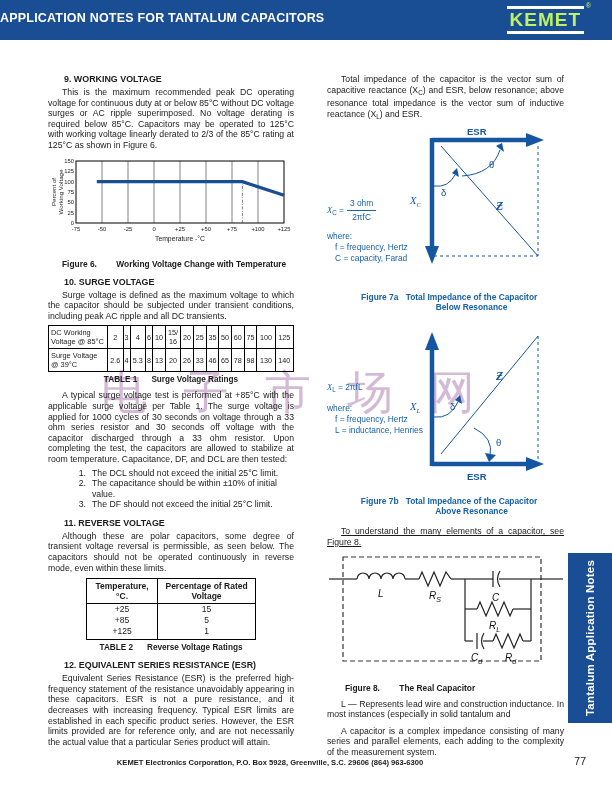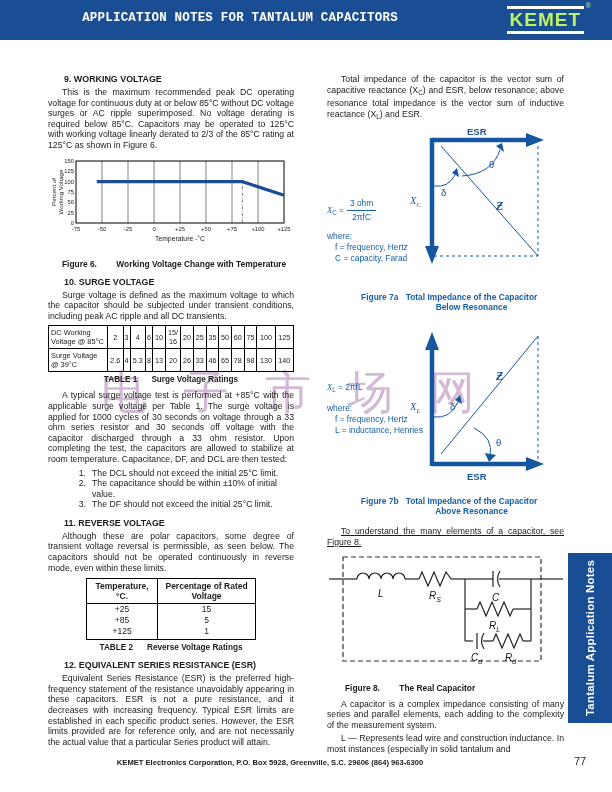--- a/index.html
+++ b/index.html
@@ -1,21 +1,21 @@
 <!DOCTYPE html>
 <html><head>
 <meta charset="utf-8">
 <style>
   html,body{margin:0;padding:0;}
   body{width:612px;height:792px;position:relative;background:#ffffff;overflow:hidden;
        font-family:"Liberation Sans",sans-serif;color:#1b1b1b;}
   
   .header{position:absolute;left:0;top:0;width:612px;height:40px;background:#1a4e94;}
-  .header-title{position:absolute;left:0;top:11px;width:480px;text-align:center;color:#fff;
-       font-size:12.5px;font-weight:bold;letter-spacing:.2px;font-family:Liberation Mono, monospace;}
+  .header-title{position:absolute;left:0;top:11px;width:480px;color:#fff;
+       font-size:12.5px;font-weight:bold;letter-spacing:.2px;}
   .logo{position:absolute;right:28px;top:6px;color:#bef264;}
   .logo-box{border-top:3px solid #fff;border-bottom:3px solid #fff;padding:0 3px;
        font-size:19px;font-weight:bold;letter-spacing:1px;line-height:22px;}
   .logo-reg{position:absolute;right:-7px;top:-4px;font-size:7px;}
   
   .watermark{position:absolute;left:18px;top:362px;width:576px;text-align:center;
        font-size:46px;letter-spacing:36px;color:#701a75;opacity:.30;pointer-events:none;
        font-family:"DejaVu Sans",sans-serif;}
   
   .col-left{position:absolute;left:48px;top:66px;width:246px;}
@@ -341,22 +341,22 @@
       <text x="162" y="76"><tspan>R</tspan><tspan dy="2.5" font-size="7">L</tspan></text>
       <text x="144" y="108"><tspan>C</tspan><tspan dy="2.5" font-size="7">d</tspan></text>
       <text x="178" y="108"><tspan>R</tspan><tspan dy="2.5" font-size="7">d</tspan></text>
     </g>
   </svg>
   <div class="fig-caption" style="margin-top:8px;padding-left:18px;">
     <span class="cap-label">Figure 8.</span>
     <span>The Real Capacitor</span>
   </div>
 
+  <p>L — Represents lead wire and construction inductance. In most instances (especially in solid tantalum and</p>
   <p style="margin-top:6px;">A capacitor is a complex impedance consisting of many series and parallel elements, each adding to the complexity of the measurement system.</p>
-  <p>L — Represents lead wire and construction inductance. In most instances (especially in solid tantalum and</p>
 </div>
 
 <div class="side-tab">
   <span>Tantalum Application Notes</span>
 </div>
 
 <div class="footer">KEMET Electronics Corporation, P.O. Box 5928, Greenville, S.C. 29606 (864) 963-6300</div>
 <div class="pageno">77</div>
 
 </body></html>

